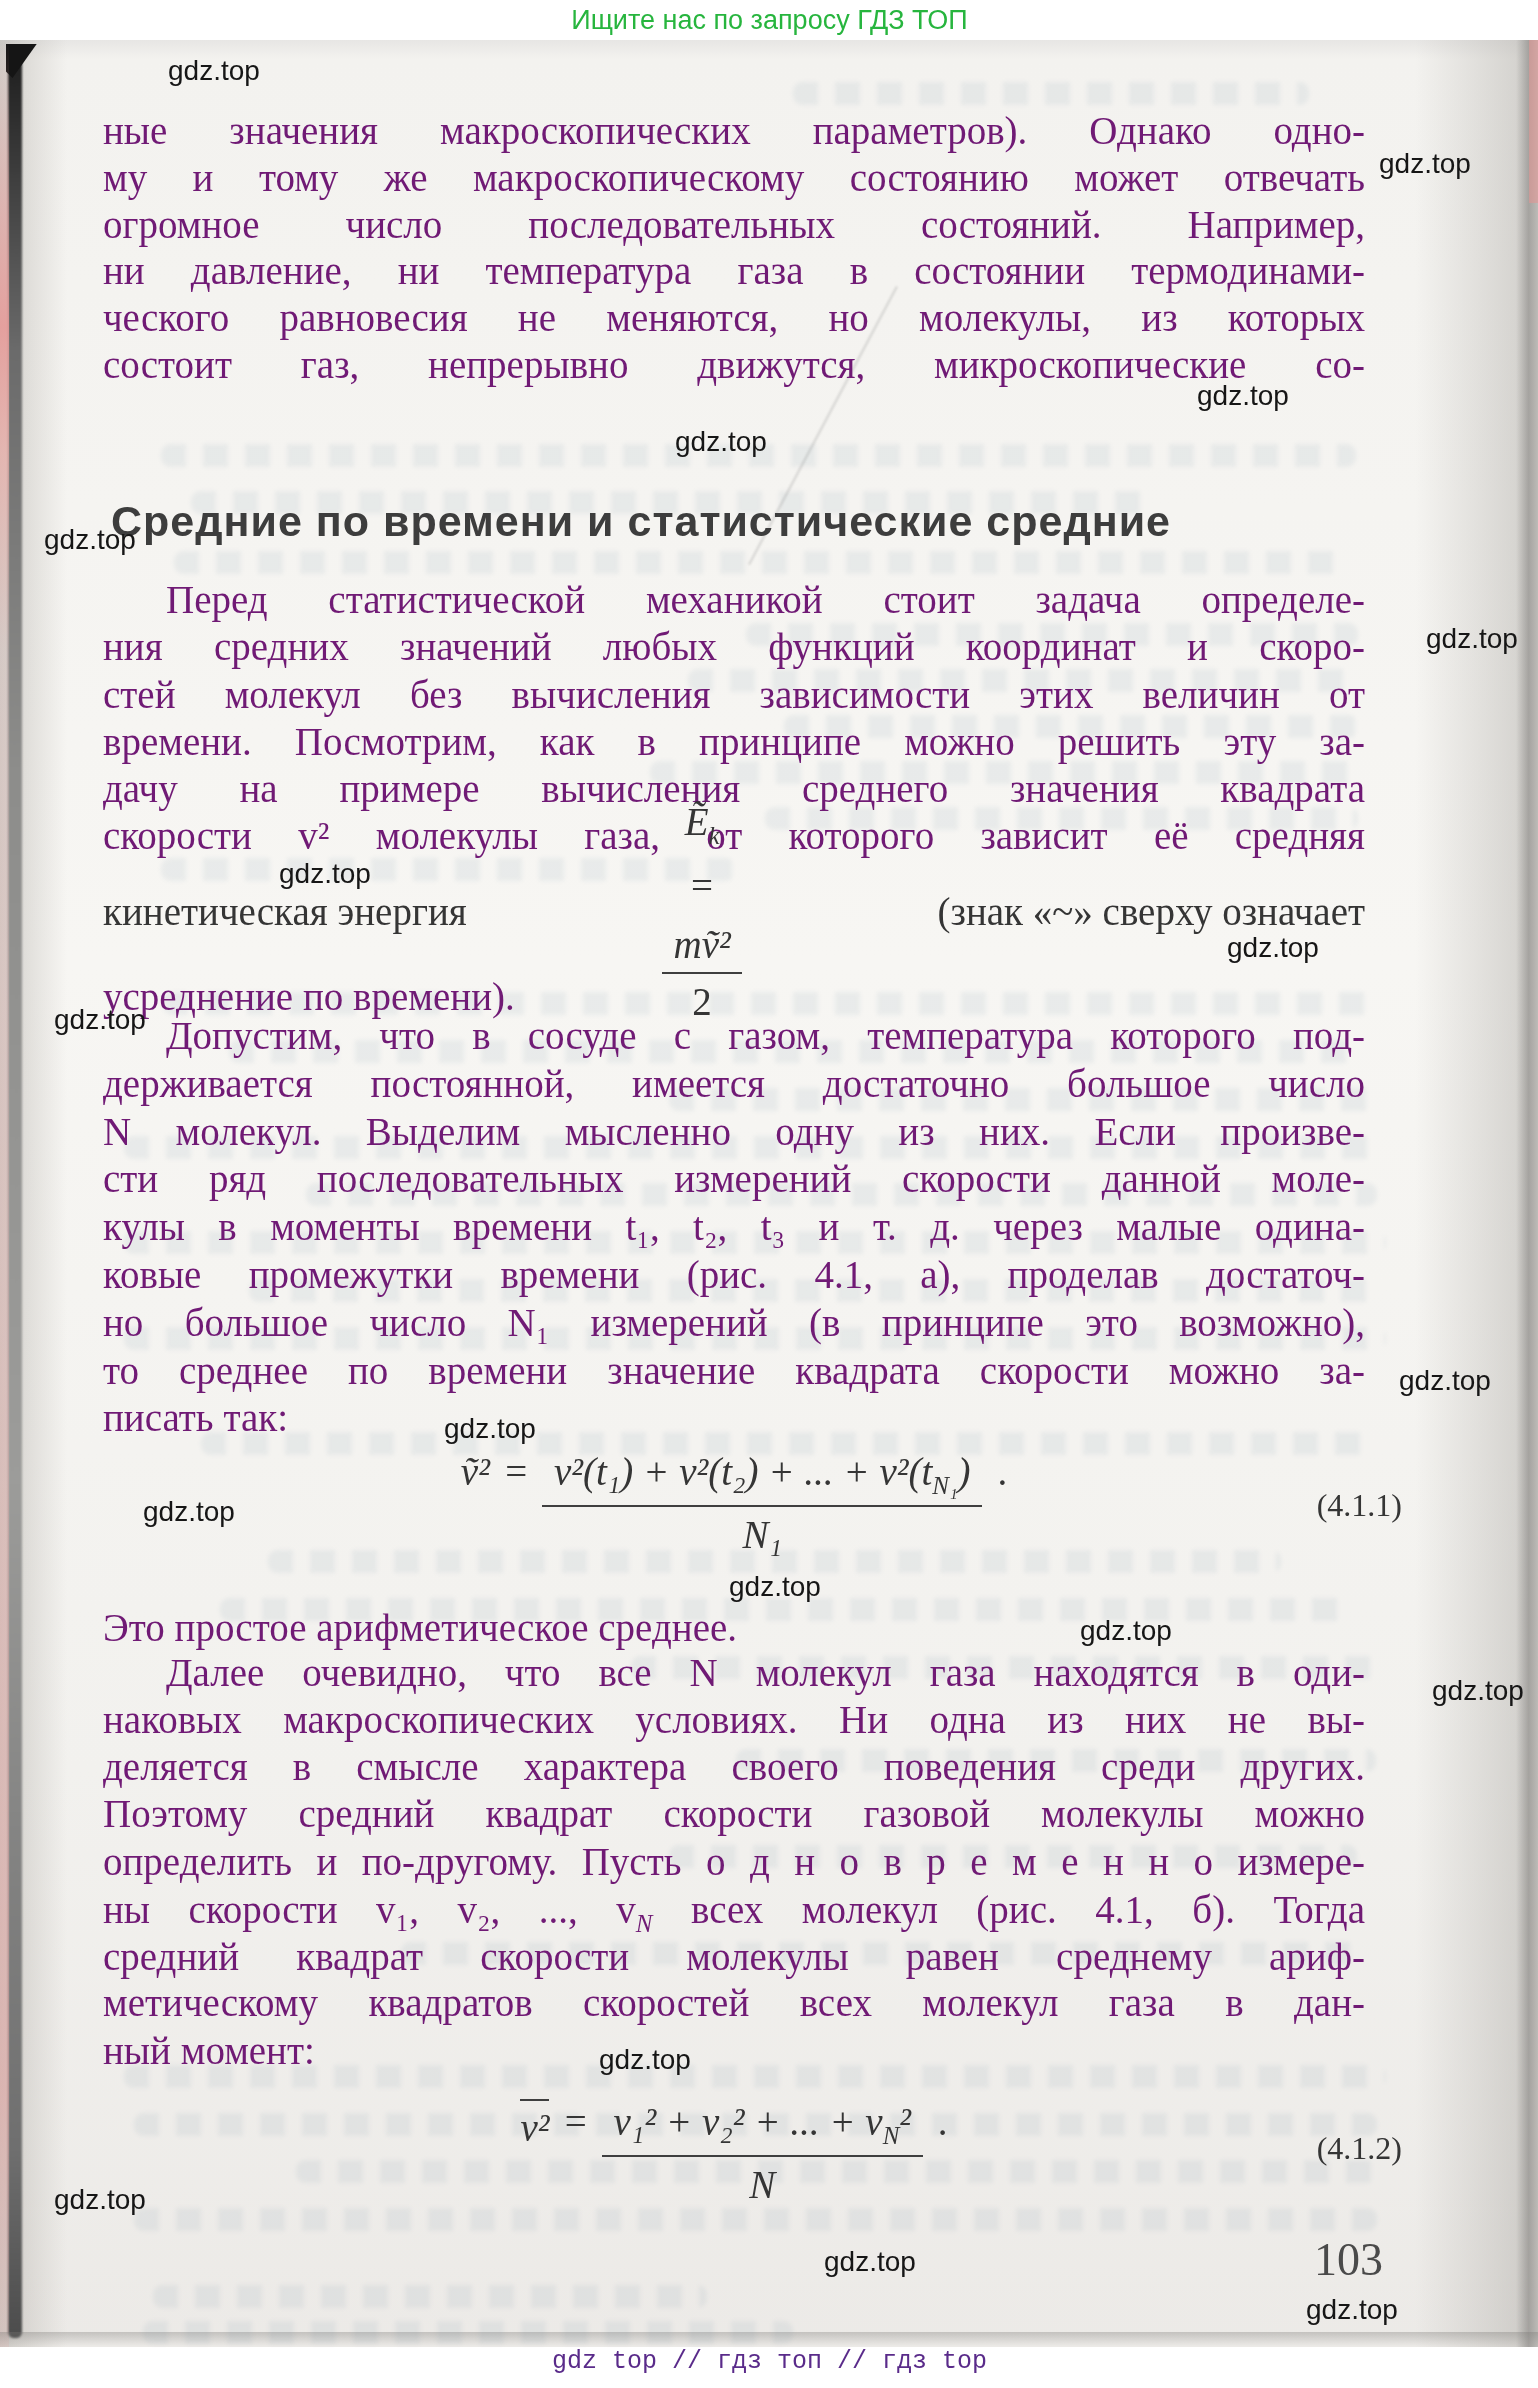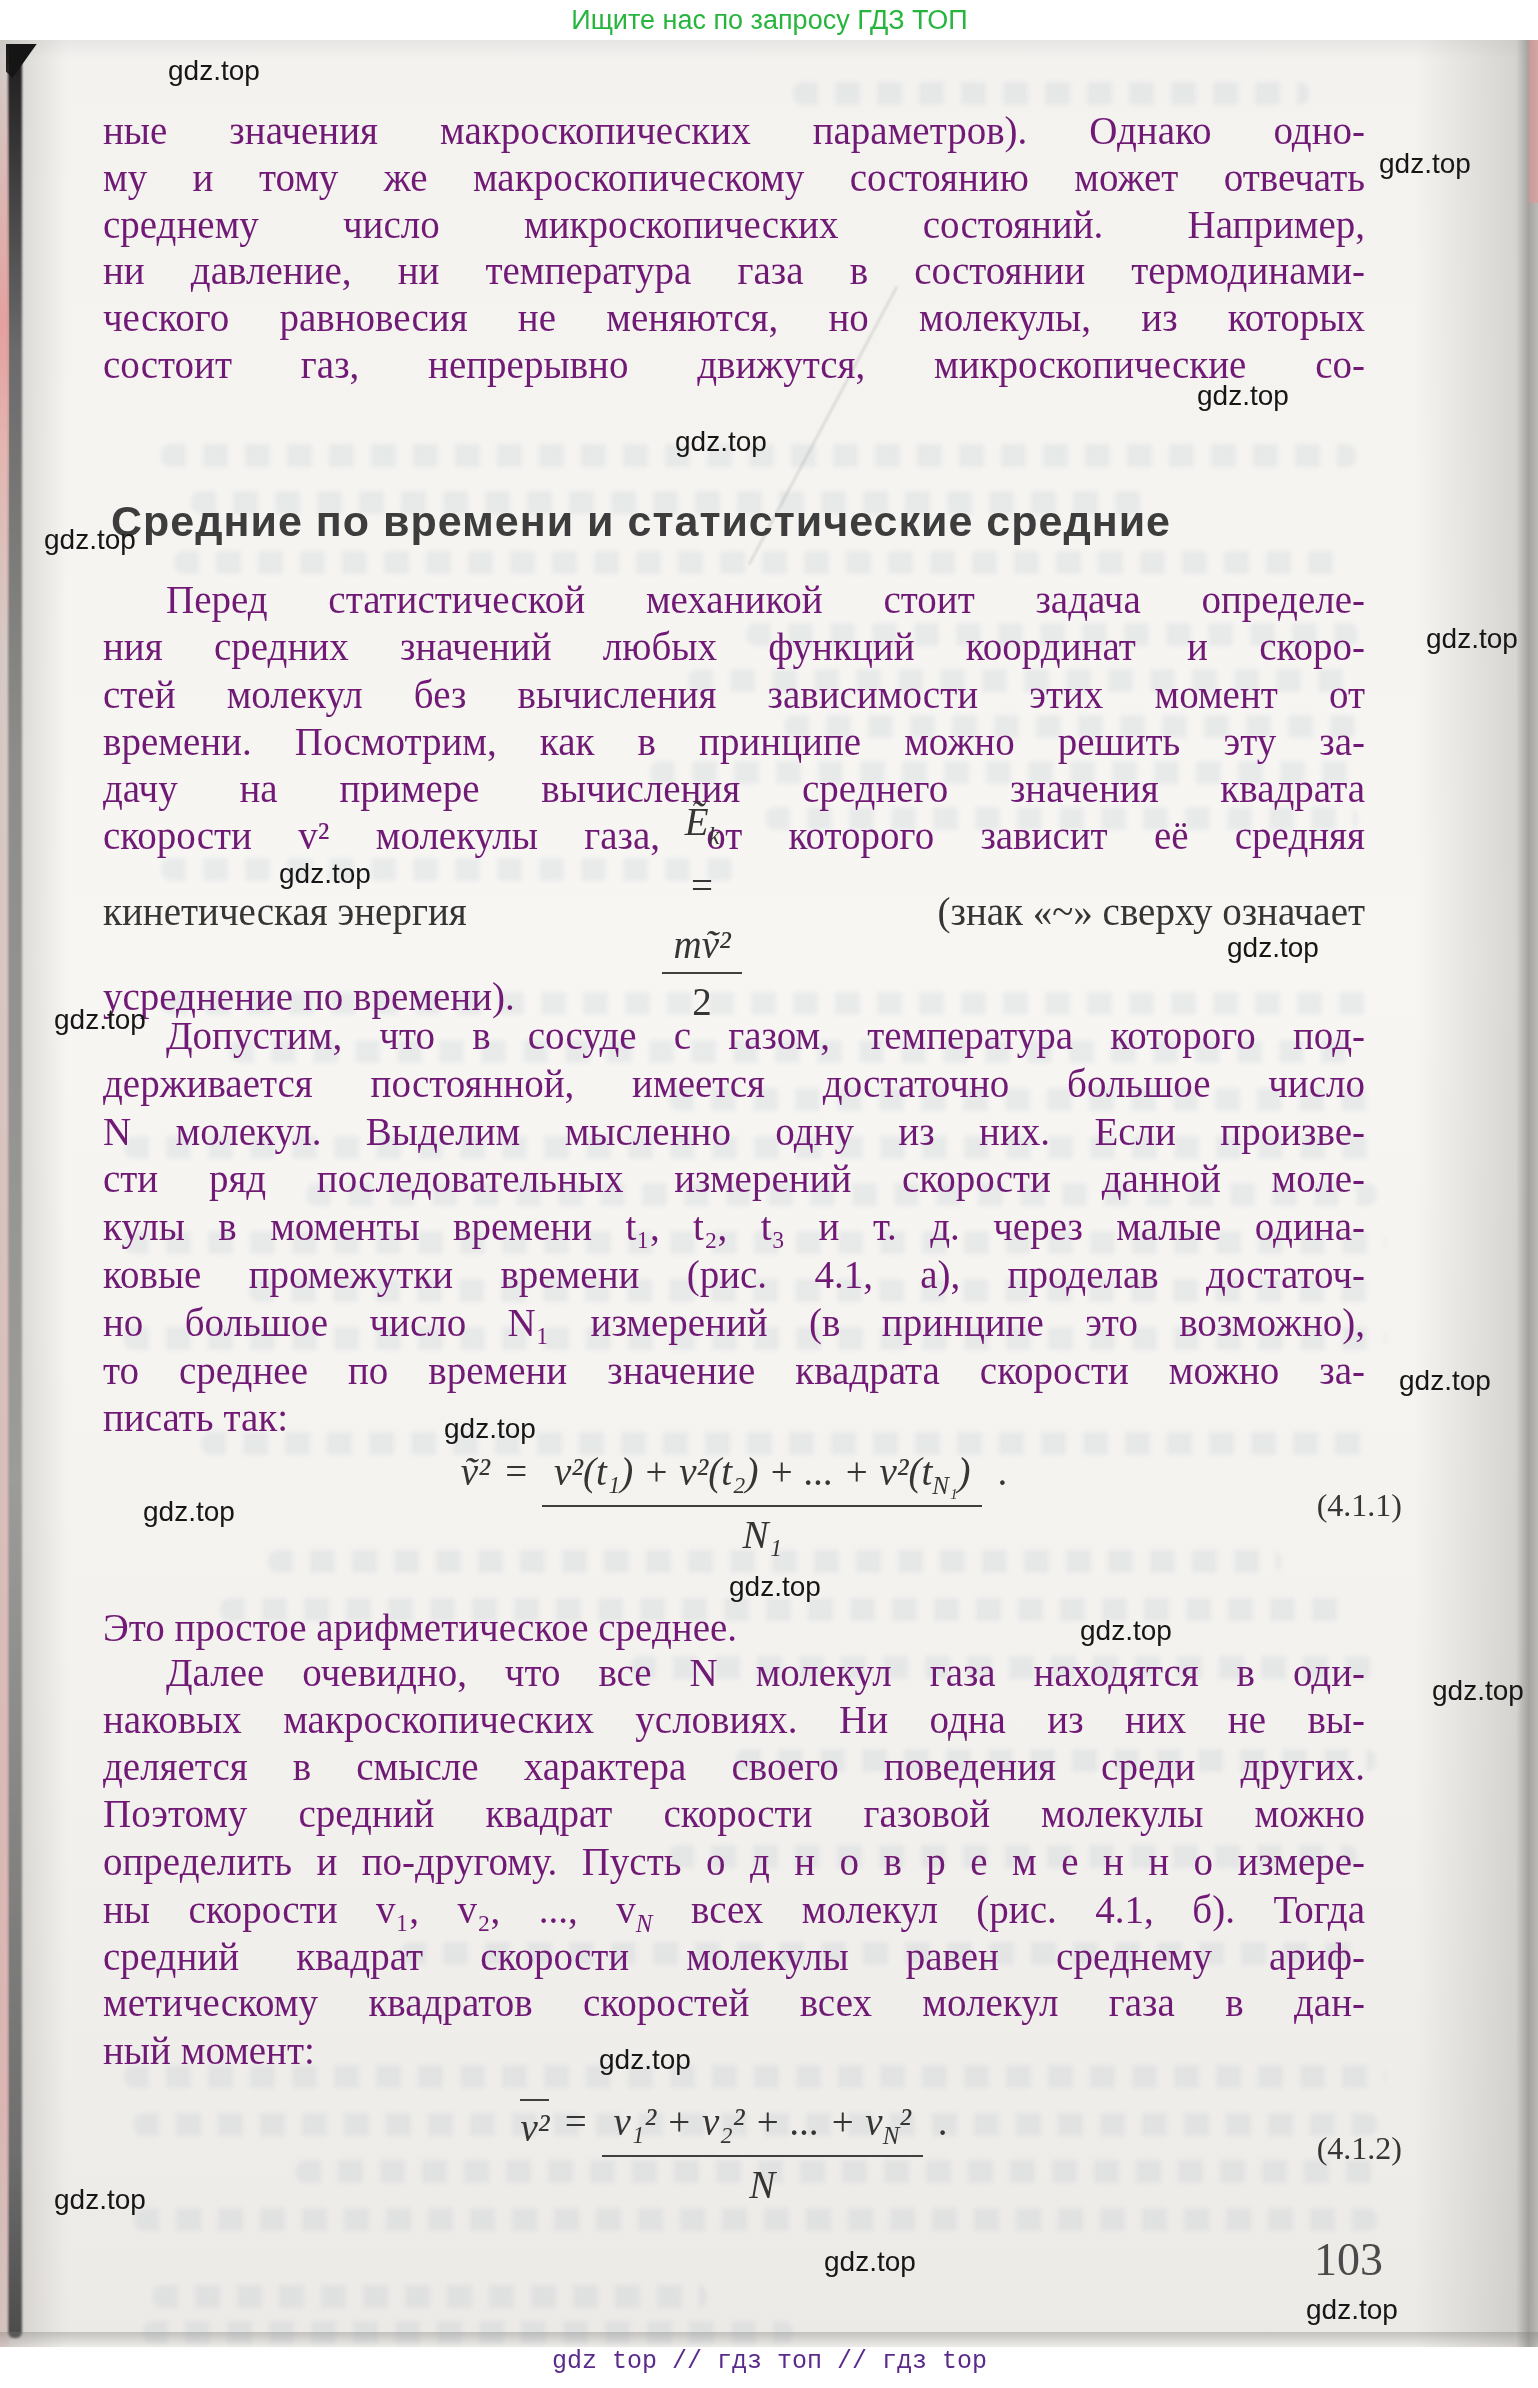--- a/index.html
+++ b/index.html
@@ -101,30 +101,30 @@
   <div class="bleed" style="left:124px;top:2065px;width:1262px"></div>
   <div class="bleed" style="left:134px;top:2113px;width:1243px"></div>
   <div class="bleed" style="left:296px;top:2160px;width:1080px"></div>
   <div class="bleed" style="left:134px;top:2208px;width:1243px"></div>
   <div class="bleed" style="left:153px;top:2285px;width:554px"></div>
   <div class="bleed" style="left:143px;top:2321px;width:650px"></div>
   <div class="scratch" style="left:822px;top:268px;height:315px;transform:rotate(28deg)"></div>
 
   <div class="line" style="top:111px">ные значения макроскопических параметров). Однако одно-</div>
   <div class="line" style="top:158px">му и тому же макроскопическому состоянию может отвечать</div>
-  <div class="line" style="top:205px">среднему число микроскопических состояний. Например,</div>
+  <div class="line" style="top:205px">огромное число последовательных состояний. Например,</div>
   <div class="line" style="top:251px">ни давление, ни температура газа в состоянии термодинами-</div>
   <div class="line" style="top:298px">ческого равновесия не меняются, но молекулы, из которых</div>
   <div class="line" style="top:345px">состоит газ, непрерывно движутся, микроскопические со-</div>
 
   <div class="heading">Средние по времени и статистические средние</div>
 
   <div class="line indent" style="top:580px">Перед статистической механикой стоит задача определе-</div>
   <div class="line" style="top:627px">ния средних значений любых функций координат и скоро-</div>
-  <div class="line" style="top:675px">стей молекул без вычисления зависимости этих момент от</div>
+  <div class="line" style="top:675px">стей молекул без вычисления зависимости этих величин от</div>
   <div class="line" style="top:722px">времени. Посмотрим, как в принципе можно решить эту за-</div>
   <div class="line" style="top:769px">дачу на примере вычисления среднего значения квадрата</div>
   <div class="line" style="top:816px">скорости v² молекулы газа, от которого зависит её средняя</div>
 
   <div class="eqline">
     <span>кинетическая энергия</span>
     <span class="mathwrap">
       <span><span class="math">Ẽ</span><sub class="math">k</sub></span>
       <span>=</span>
       <span class="frac">

